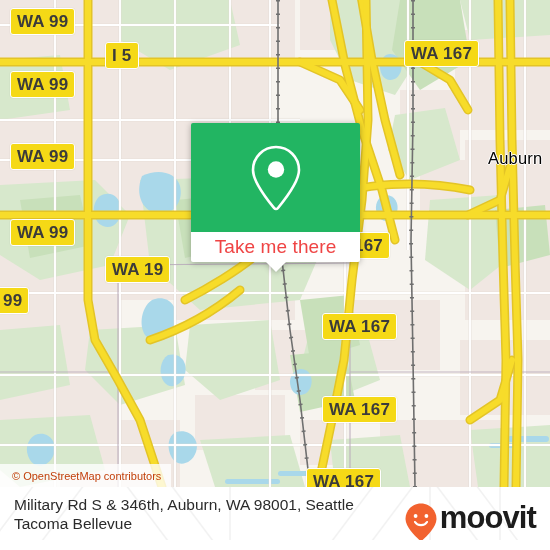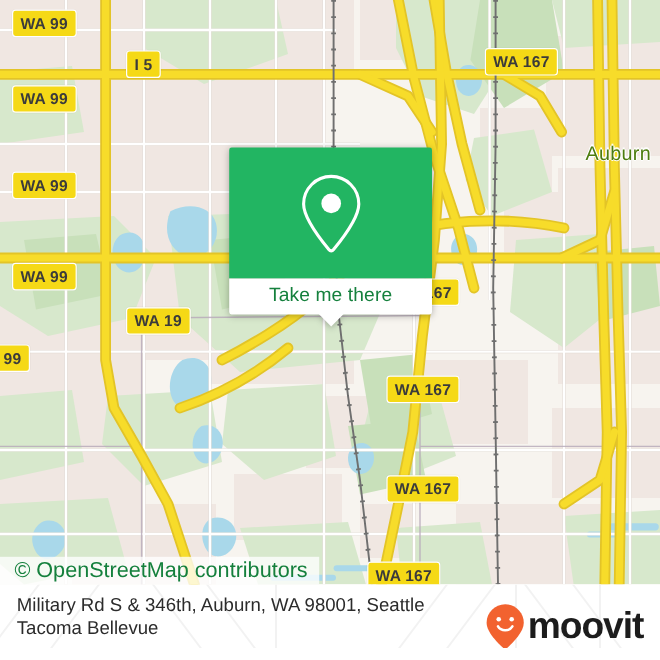--- a/index.html
+++ b/index.html
@@ -42,41 +42,42 @@
 
   
   .shield {
     position: absolute;
     background: #f5d916;
     border: 1.6px solid #ffffff;
     border-radius: 3px;
     color: #3b3b3b;
     font-family: "Liberation Sans", sans-serif;
     font-weight: bold;
-    font-size: 13px;
+    font-size: 17px;
     line-height: 1;
     padding: 3.5px 6px 4.5px 6px;
     white-space: nowrap;
     letter-spacing: 0.2px;
     box-shadow: 0 0 0 0.5px rgba(0,0,0,0.04);
   }
 
   
   .place-label {
     position: absolute;
-    color: #4d7c0f;
+    color: #000000;
     font-family: "Liberation Sans", sans-serif;
     font-size: 16.5px;
     letter-spacing: 0.2px;
     white-space: nowrap;
     text-shadow:
        1px  0 0 rgba(255,255,255,0.95),
       -1px  0 0 rgba(255,255,255,0.95),
        0  1px 0 rgba(255,255,255,0.95),
        0 -1px 0 rgba(255,255,255,0.95);
+    margin-top: 30px;
   }
 
   
   #popup {
     position: absolute;
     left: 191px;
     top: 123px;
     width: 169px;
     filter: drop-shadow(0 1px 3px rgba(0,0,0,0.30));
   }
@@ -91,22 +92,22 @@
   #popup-body {
     height: 30px;
     background: #ffffff;
     border-radius: 0 0 2px 2px;
     display: flex;
     align-items: center;
     justify-content: center;
     position: relative;
   }
   #popup-cta {
-    color: #15803d;
-    font-size: 16px;
+    color: #ef4444;
+    font-size: 19px;
     font-family: "Liberation Sans", sans-serif;
     letter-spacing: 0.1px;
   }
   #popup-tail {
     position: absolute;
     left: 50%;
     bottom: -10px;
     margin-left: -11px;
     width: 0;
     height: 0;
@@ -121,22 +122,22 @@
     left: 0;
     top: 464px;
     height: 23px;
     background: rgba(255,255,255,0.78);
     display: flex;
     align-items: center;
     padding: 0 10px 0 12px;
     box-sizing: border-box;
   }
   #attribution span {
-    color: #15803d;
-    font-size: 18px;
+    color: #c2410c;
+    font-size: 11px;
     font-family: "Liberation Sans", sans-serif;
     white-space: nowrap;
   }
 
   
   #footer {
     position: absolute;
     left: 0;
     top: 487px;
     width: 550px;
@@ -161,21 +162,21 @@
   }
   #address {
     color: #2b2b2b;
     font-size: 15.5px;
     line-height: 19px;
     font-family: "Liberation Sans", sans-serif;
     max-width: 392px;
   }
   #brand {
     display: flex;
-    align-items: center;
+    align-items: flex-start;
     gap: 2px;
     flex: none;
     margin-top: 16px;
   }
   #brand-wordmark {
     color: #1c1c1c;
     font-size: 31px;
     font-weight: bold;
     letter-spacing: -0.9px;
     font-family: "Liberation Sans", sans-serif;

